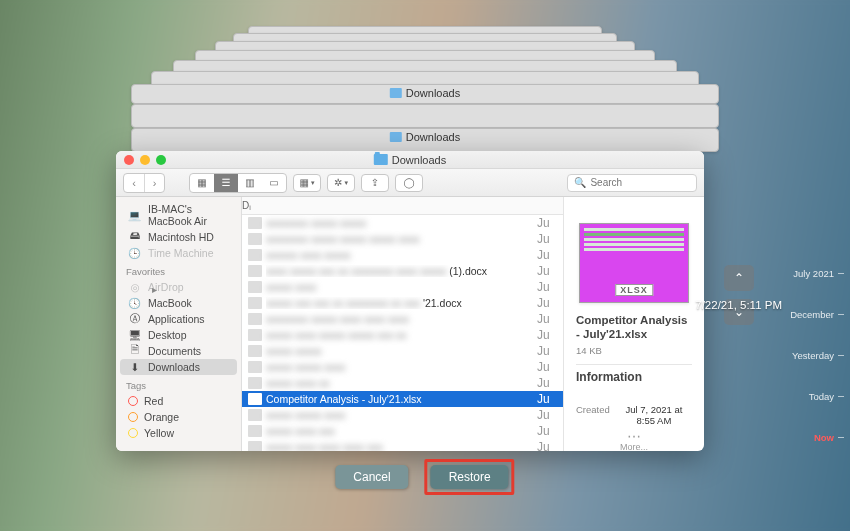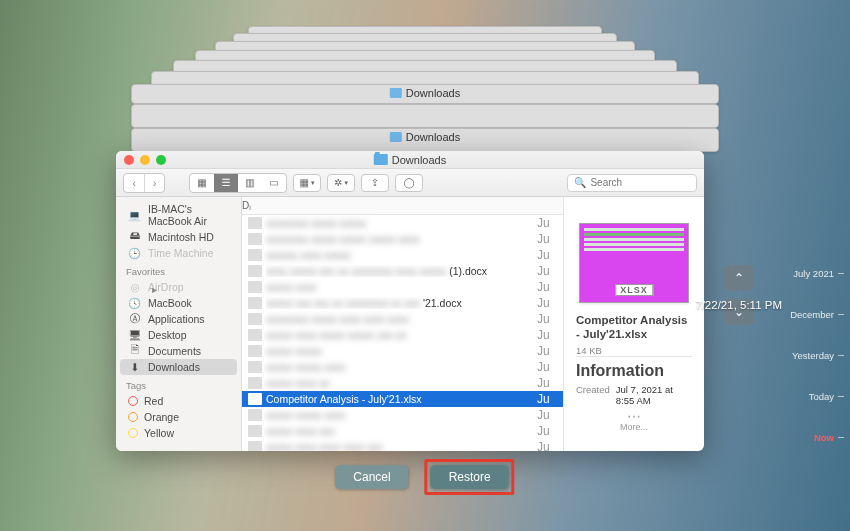--- a/index.html
+++ b/index.html
@@ -71,24 +71,24 @@
 .frow.sel .dcol { color:#fff; }
 .frow.sel .fic { background:#fff; }
 .expand-caret { position:absolute; left:152px; top:284px; color:#888; font-size:10px; }
 
 .preview { width:140px; padding:10px 12px; font-size:10px; color:#444; overflow:hidden; }
 .thumb { width:110px; height:80px; margin:16px auto 10px; background:#d946ef; border:1px solid #a3a3a3; box-shadow:0 1px 3px rgba(0,0,0,.1); position:relative; padding:4px; font-size:5px; color:#666; }
 .thumb .tline { height:3px; background:#d8e8d8; margin-bottom:2px; }
 .thumb .tline.g { background:#7ab87a; }
 .thumb .badge { position:absolute; bottom:6px; left:50%; transform:translateX(-50%); font-size:9px; font-weight:bold; letter-spacing:1px; background:#fff; border:1px solid #999; padding:0 4px; }
 .pv-name { font-weight:600; font-size:11.5px; line-height:1.25; margin-bottom:3px; }
-.pv-size { color:#888; font-size:9.5px; }
-.pv-sec { font-weight:600; font-size:16px; border-top:1px solid #e6e6e6; padding-top:5px; margin-bottom:4px; }
+.pv-size { color:#888; font-size:9.5px; margin-bottom:8px; }
+.pv-sec { font-weight:600; font-size:12px; border-top:1px solid #e6e6e6; padding-top:5px; margin-bottom:20px; }
 .pv-row { display:flex; font-size:9.5px; gap:6px; margin-bottom:3px; }
-.pv-row .k { color:#888; width:38px; } .pv-row .v { color:#333; }
+.pv-row .k { color:#888; width:38px; } .pv-row .v { color:#333;text-align:center; }
 .pv-more { text-align:center; color:#999; font-size:9px; margin-top:6px; }
 .pv-more .dots { font-size:14px; line-height:0.7; display:block; }
 
 
 .buttons { position:absolute; left:50%; transform:translateX(-50%); top:459px; display:flex; gap:16px; align-items:center; }
 .btn { padding:5px 18px; border-radius:5px; font-size:12px; color:#fff; background:#7a9598; border:none; cursor:pointer; box-shadow:0 1px 3px rgba(0,0,0,.25); }
 .btn.restore { background:#5d8084; }
 .restore-highlight { border:3px solid #e33b2e; padding:3px; border-radius:2px; display:inline-flex; }
 
 

